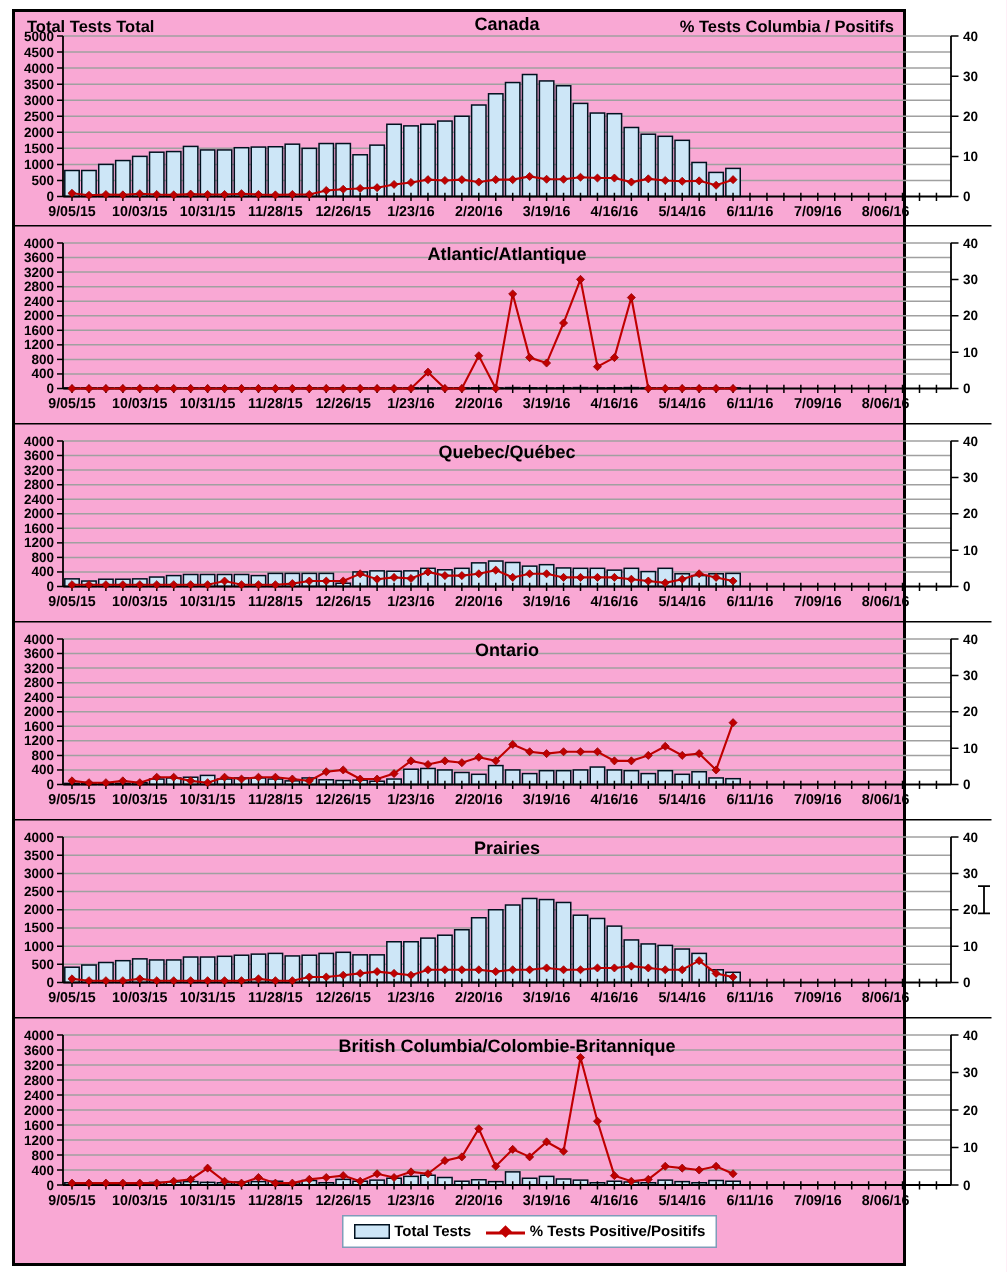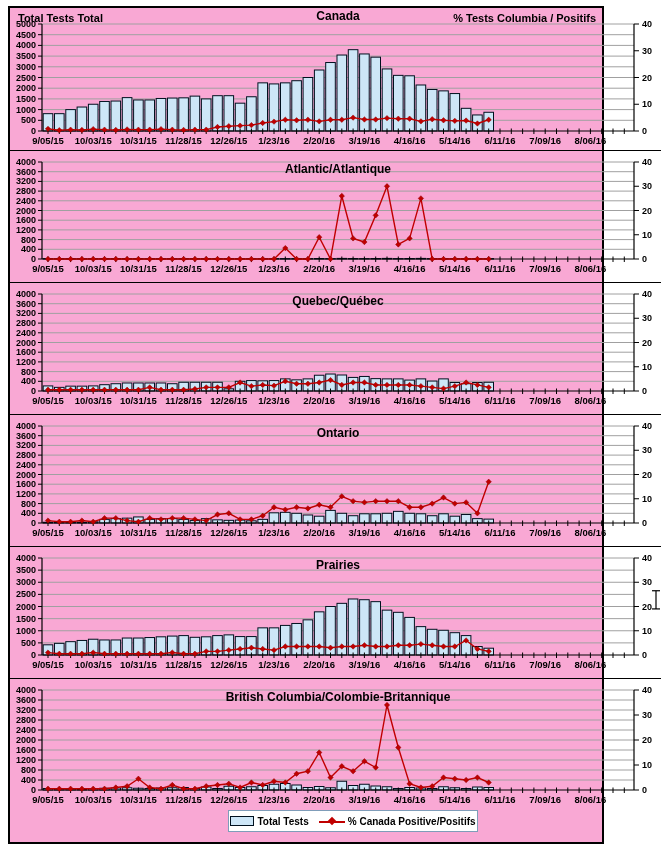--- a/index.html
+++ b/index.html
@@ -1314,20 +1314,20 @@
           <div id="legend-box">
             <span class="lg-item">
               <span class="lg-bar"></span>
               <span>Total Tests</span>
             </span>
             <span class="lg-item">
               <span class="lg-line">
                 <span class="ln"></span>
                 <span class="dm"></span>
               </span>
-              <span>% Canada Positive/Positifs</span>
+              <span>% Tests Positive/Positifs</span>
             </span>
           </div>
         </div>
       </div>
 
   </div>
 </div>
 
 </body></html>

